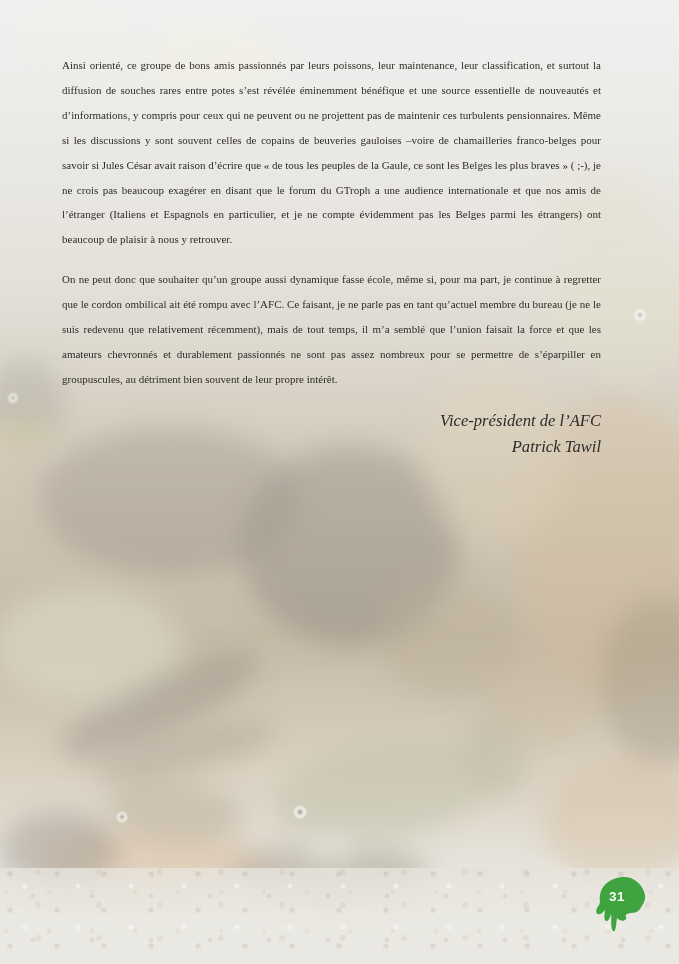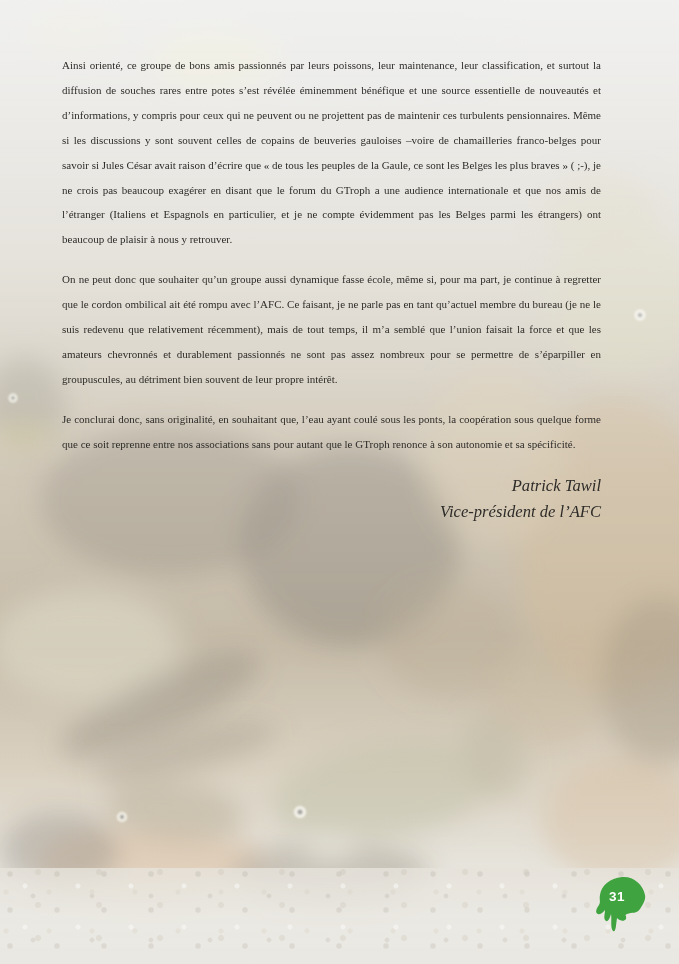--- a/index.html
+++ b/index.html
@@ -140,25 +140,24 @@
 
     <rect x="0" y="868" width="679" height="96" fill="url(#gravelG)" fill-opacity=".85"></rect>
   </svg>
 
   <div class="gravel"></div>
   <div class="veil"></div>
 
   <div class="content">
     <p class="para" lang="fr">Ainsi orienté, ce groupe de bons amis passionnés par leurs poissons, leur maintenance, leur classification, et surtout la diffusion de souches rares entre potes s’est révélée éminemment bénéfique et une source essentielle de nouveautés et d’informations, y compris pour ceux qui ne peuvent ou ne projettent pas de maintenir ces turbulents pensionnaires. Même si les discussions y sont souvent celles de copains de beuveries gauloises –voire de chamailleries franco-belges pour savoir si Jules César avait raison d’écrire que « de tous les peuples de la Gaule, ce sont les Belges les plus braves » ( ;-), je ne crois pas beaucoup exagérer en disant que le forum du GTroph a une audience internationale et que nos amis de l’étranger (Italiens et Espagnols en particulier, et je ne compte évidemment pas les Belges parmi les étrangers) ont beaucoup de plaisir à nous y retrouver.</p>
     <p class="para" lang="fr">On ne peut donc que souhaiter qu’un groupe aussi dynamique fasse école, même si, pour ma part, je continue à regretter que le cordon ombilical ait été rompu avec l’AFC. Ce faisant, je ne parle pas en tant qu’actuel membre du bureau (je ne le suis redevenu que relativement récemment), mais de tout temps, il m’a semblé que l’union faisait la force et que les amateurs chevronnés et durablement passionnés ne sont pas assez nombreux pour se permettre de s’éparpiller en groupuscules, au détriment bien souvent de leur propre intérêt.</p>
-    <p class="para" lang="fr">Je conclurai donc, sans originalité, en souhaitant que, l’eau ayant coulé sous les ponts, la coopération sous quelque forme que ce soit reprenne entre nos associations sans pour autant que le GTroph renonce à son autonomie et sa spécificité.</p>
 
     <div class="signature">
+      <div>Vice-président de l’AFC</div>
       <div>Patrick Tawil</div>
-      <div>Vice-président de l’AFC</div>
     </div>
   </div>
 
   <div class="page-badge">
     <svg viewBox="0 0 56 62" aria-hidden="true">
       <path d="M52 24
                C50 13 40 5 29 6
                C17 7 8 15 7 24
                C6 28 8 31 6 34
                C3 38 2 42 5 43

